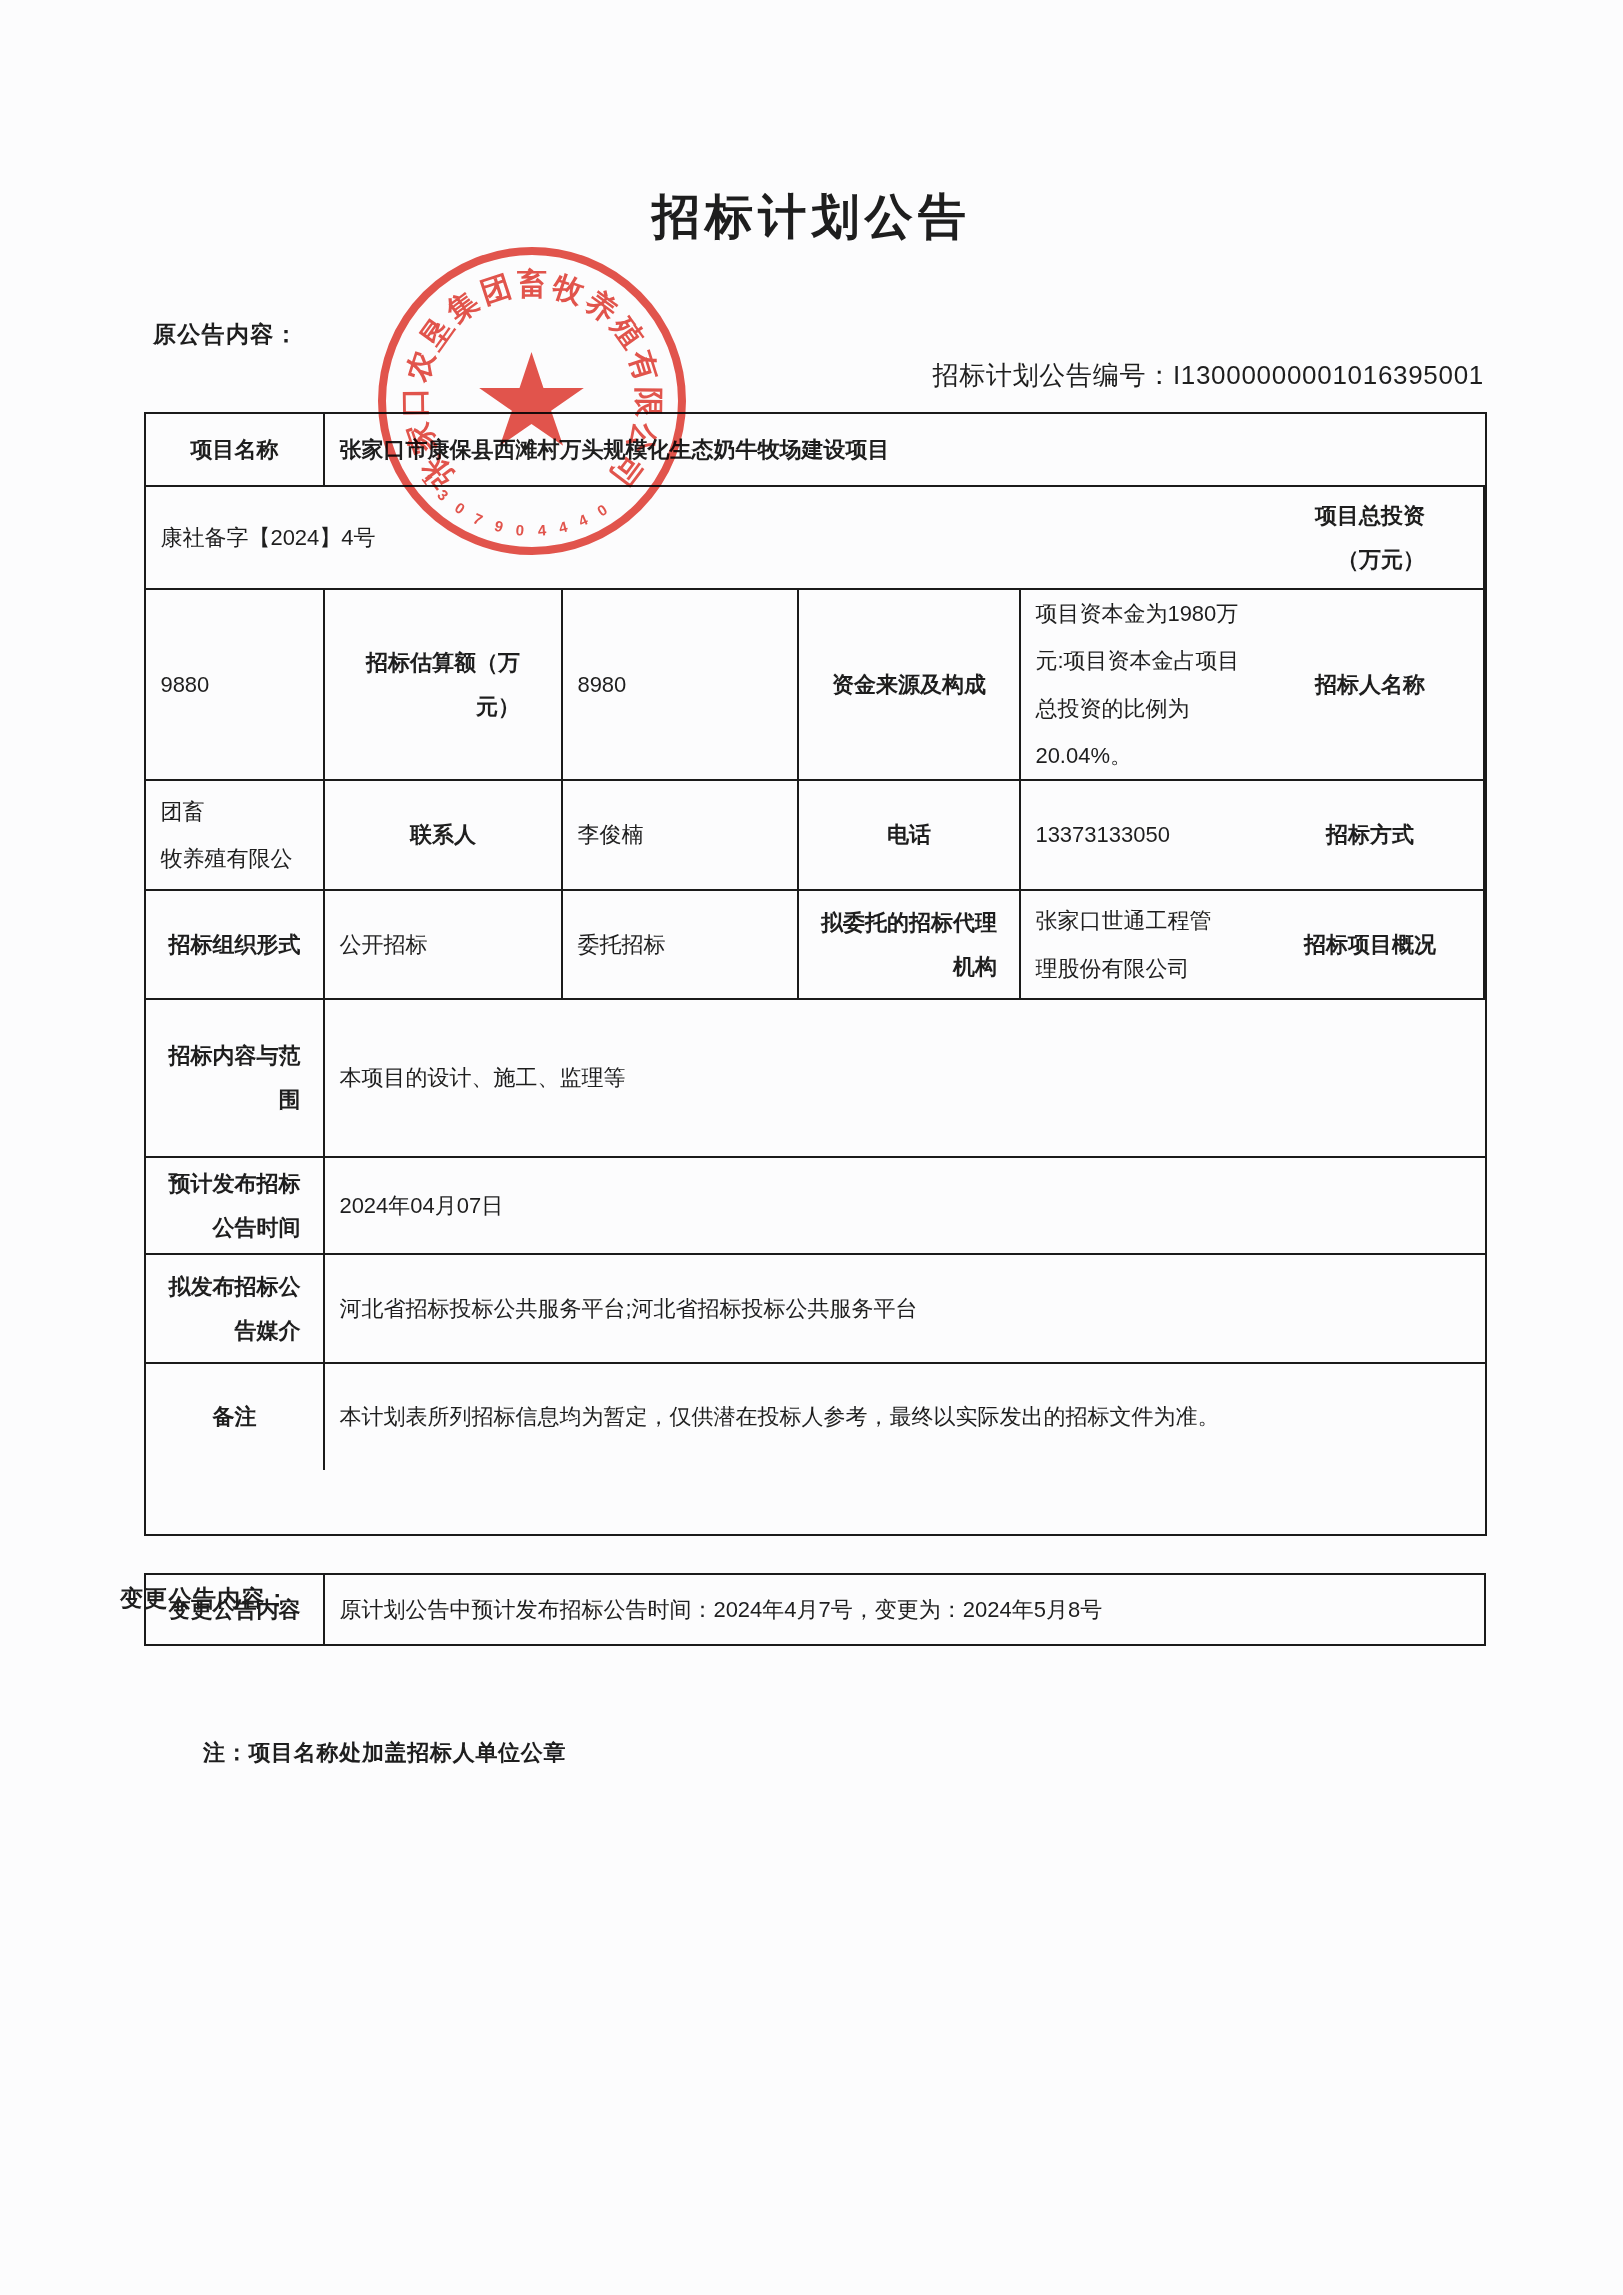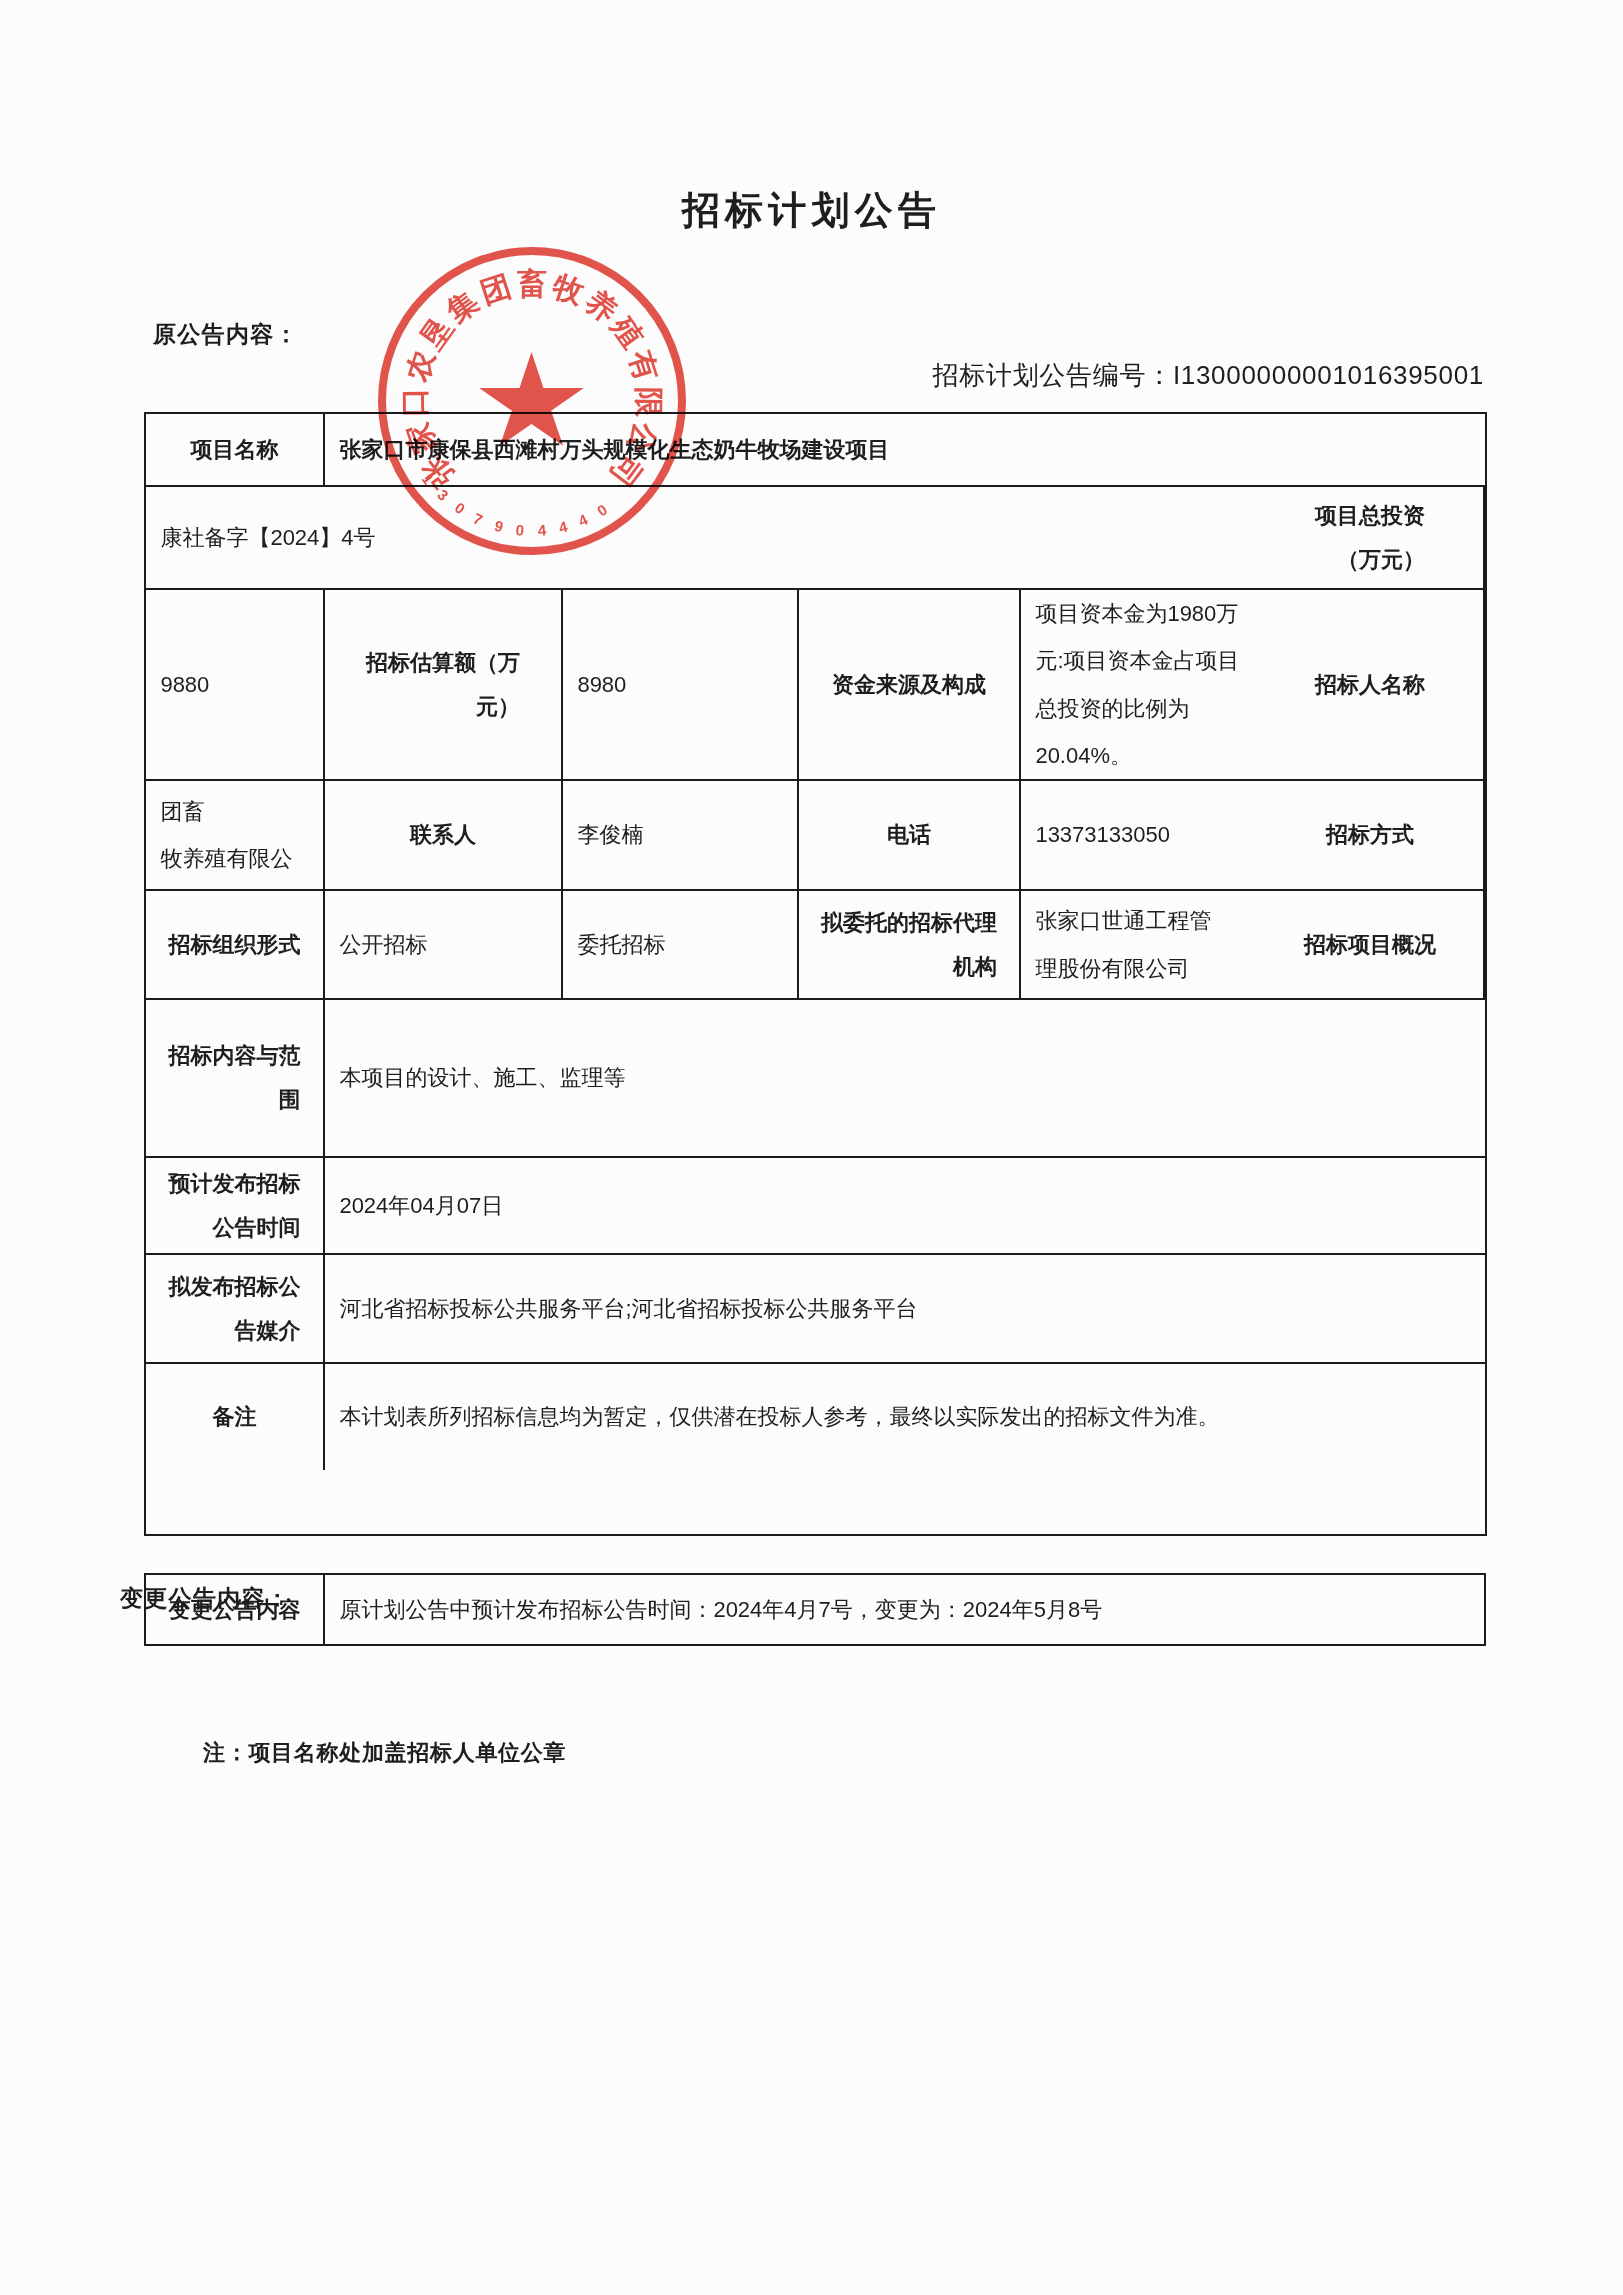--- a/index.html
+++ b/index.html
@@ -7,21 +7,21 @@
     position:relative;
     width:1623px;height:2295px;
     background:#fcfcfd;
     font-family:"Liberation Sans","DejaVu Sans",sans-serif;
     color:#1e1e1e;
     overflow:hidden;
   }
   .doc-title{
     position:absolute;top:185px;left:0;width:100%;
     text-align:center;
-    font-size:38px;font-weight:600;letter-spacing:5.2px;
+    font-size:48px;font-weight:600;letter-spacing:5.2px;
   }
   .section-label{
     position:absolute;
     font-size:23px;font-weight:700;letter-spacing:1.3px;
   }
   .label-original{top:319px;left:153px;}
   .label-change{top:1583px;left:120px;}
   .anno-line{
     position:absolute;top:358px;right:139px;
     font-size:26px;font-weight:400;letter-spacing:0.7px;

